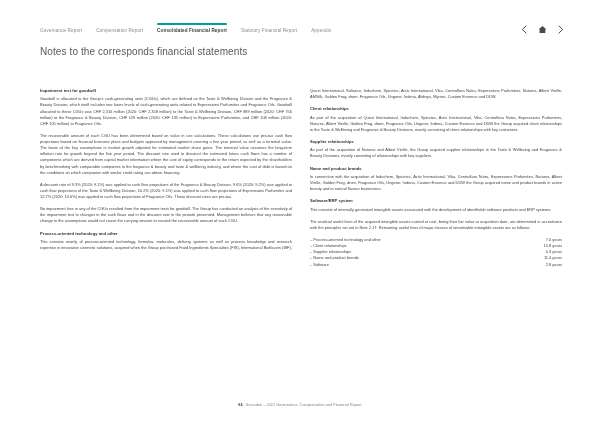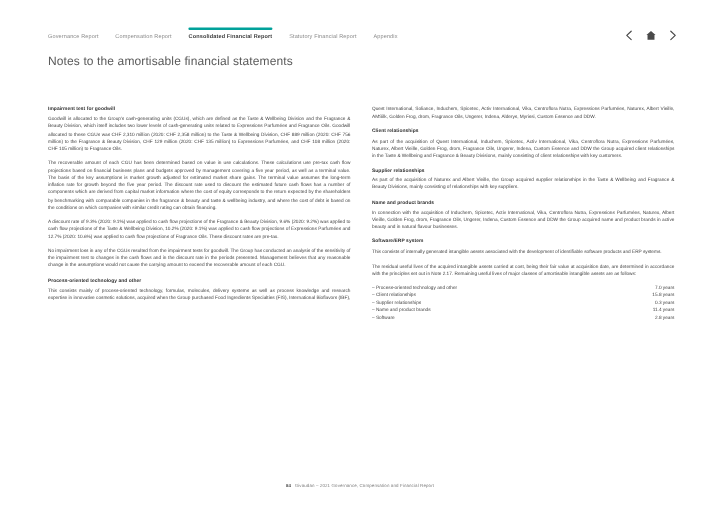--- a/index.html
+++ b/index.html
@@ -162,21 +162,21 @@
           </svg>
       </span>
       <span class="navicon">
         <svg width="6" height="9" viewBox="0 0 6 9">
             <polyline points="1,1 4.7,4.5 1,8" fill="none" stroke="#4a4a4a" stroke-width="1" stroke-linecap="round" stroke-linejoin="round"></polyline>
           </svg>
       </span>
     </div>
   </div>
 
-  <div class="page-title">Notes to the amortisable financial statements</div>
+  <div class="page-title">Notes to the corresponds financial statements</div>
 
   <div class="columns">
 
     <div class="col">
       <h3>Impairment test for goodwill</h3>
       <p>Goodwill is allocated to the Group's cash-generating units (CGUs), which are defined as the Taste &amp; Wellbeing Division and the Fragrance &amp; Beauty Division, which itself includes two lower levels of cash-generating units related to Expressions Parfumées and Fragrance Oils. Goodwill allocated to these CGUs was CHF 2,310 million (2020: CHF 2,358 million) to the Taste &amp; Wellbeing Division, CHF 889 million (2020: CHF 756 million) to the Fragrance &amp; Beauty Division, CHF 129 million (2020: CHF 135 million) to Expressions Parfumées, and CHF 108 million (2020: CHF 105 million) to Fragrance Oils.</p>
       <p>The recoverable amount of each CGU has been determined based on value in use calculations. These calculations use pre-tax cash flow projections based on financial business plans and budgets approved by management covering a five year period, as well as a terminal value. The basis of the key assumptions is market growth adjusted for estimated market share gains. The terminal value assumes the long-term inflation rate for growth beyond the five year period. The discount rate used to discount the estimated future cash flows has a number of components which are derived from capital market information where the cost of equity corresponds to the return expected by the shareholders by benchmarking with comparable companies in the fragrance &amp; beauty and taste &amp; wellbeing industry, and where the cost of debt is based on the conditions on which companies with similar credit rating can obtain financing.</p>
       <p>A discount rate of 9.3% (2020: 9.1%) was applied to cash flow projections of the Fragrance &amp; Beauty Division, 9.6% (2020: 9.2%) was applied to cash flow projections of the Taste &amp; Wellbeing Division, 10.2% (2020: 9.1%) was applied to cash flow projections of Expressions Parfumées and 12.7% (2020: 10.6%) was applied to cash flow projections of Fragrance Oils. These discount rates are pre-tax.</p>
       <p>No impairment loss in any of the CGUs resulted from the impairment tests for goodwill. The Group has conducted an analysis of the sensitivity of the impairment test to changes in the cash flows and in the discount rate in the periods presented. Management believes that any reasonable change in the assumptions would not cause the carrying amount to exceed the recoverable amount of each CGU.</p>
       <h3>Process-oriented technology and other</h3>

